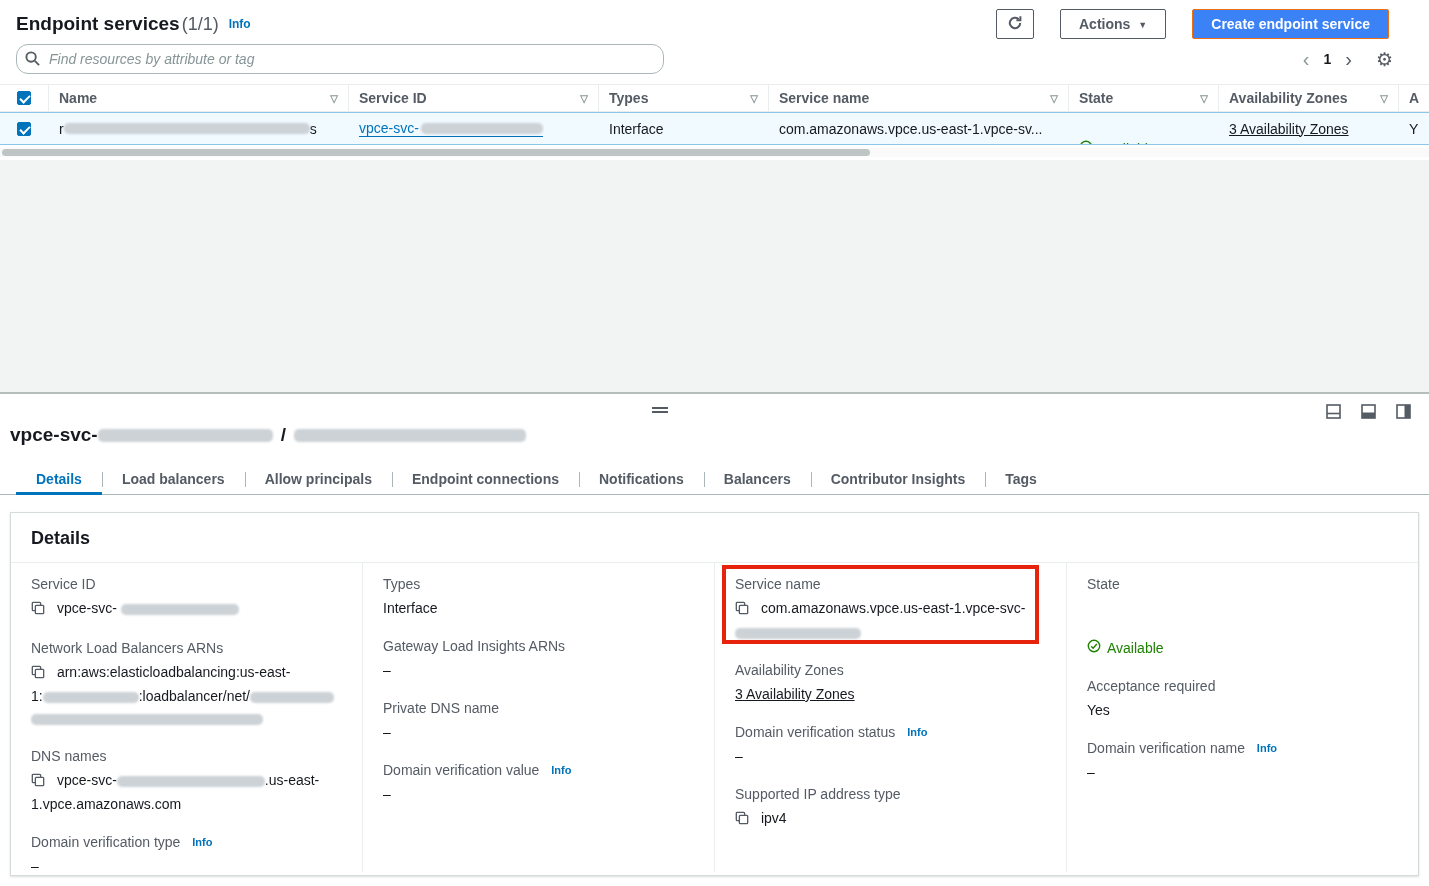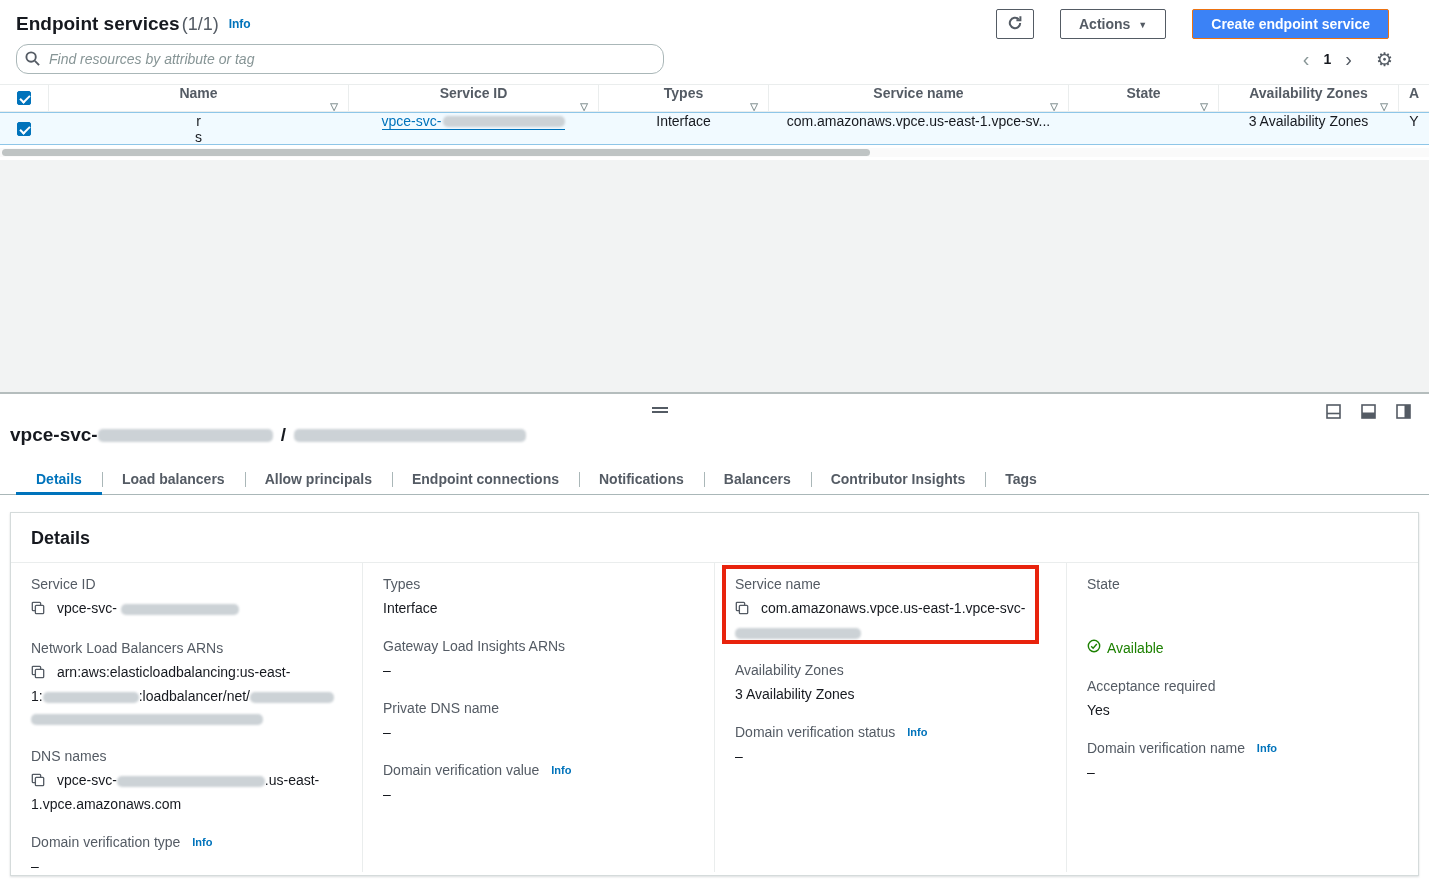--- a/index.html
+++ b/index.html
@@ -32,35 +32,35 @@
   .pg-chevron.enabled { color:#545b64; }
   .pg-num { font-weight:700; color:#16191f; }
   .gear { font-size:19px; color:#545b64; cursor:pointer; margin-left:10px; }
 
   
   .table { position:absolute; left:0; right:0; top:84px; }
   .tr { display:flex; align-items:center; }
   .thead { height:28px; border-top:1px solid #eaeded; border-bottom:1px solid #eaeded; }
   .th, .td { padding:0 10px; display:flex; align-items:center; height:100%; overflow:hidden; white-space:nowrap; }
   .th { color:#545b64; font-weight:700; }
-  .th + .th, .td + .td { border-left:1px solid transparent;flex-direction:column; }
+  .th + .th, .td + .td { border-left:1px solid transparent; }
   .thead .th:not(.c-sel) { border-left:1px solid #eaeded; }
   .c-sel { width:48px; justify-content:center; }
   .c-name { width:300px; } .c-sid { width:250px; } .c-types { width:170px; }
   .c-sname { width:300px; } .c-state { width:150px; } .c-az { width:180px; } .c-acc { flex:1; }
   .filter-caret { margin-left:auto; color:#879596; font-size:10px; cursor:pointer; }
   .trow { height:33px; background:#f1faff; border-top:1px solid #8ec6e8; border-bottom:1px solid #8ec6e8; }
   .checkbox { width:14px; height:14px; background:#0073bb; border:1px solid #0073bb; border-radius:2px;
               position:relative; cursor:pointer; flex:none; }
   .checkbox::after { content:""; position:absolute; left:4px; top:1px; width:4px; height:8px;
               border:solid #fff; border-width:0 2px 2px 0; transform:rotate(45deg); }
   .redacted { display:inline-block; height:11px; border-radius:5px; background:#ccd2d6;
               filter:blur(1.2px); vertical-align:middle; }
   .svc-link { color:#0073bb; border-bottom:1px solid #0073bb; display:inline-flex; align-items:center; gap:2px; cursor:pointer; }
-  .az-link { color:#16191f; cursor:pointer; }
+  .az-link { color:#16191f; text-decoration:underline; cursor:pointer; }
   .state-ok { color:#1d8102; display:inline-flex; align-items:center; gap:6px;margin-top:40px; }
 
   .hscroll { position:absolute; left:0; right:0; top:148px; height:9px; background:#fafafa; }
   .hscroll .thumb { position:absolute; left:2px; top:1px; width:868px; height:7px; background:#bfc4c4; border-radius:4px; cursor:pointer; }
 
   .gray-filler { position:absolute; left:0; right:0; top:160px; height:232px; background:#f2f3f3; }
 
   
   .split-divider { position:absolute; left:0; right:0; top:392px; height:2px; background:#b5bdbd; }
   .split-handle { position:absolute; left:650px; top:407px; width:20px; height:8px; cursor:row-resize; }
@@ -359,20 +359,30 @@
             <span class="az-link">3 Availability Zones</span>
           </div>
         </div>
         <div class="field">
           <div class="label">
             <span>Domain verification status</span>
             <span class="info-suffix">Info</span>
           </div>
           <div class="value">–</div>
         </div>
+        <div class="field">
+          <div class="label">Supported IP address type</div>
+          <div class="value">
+            <span class="copy-icon"><svg width="14" height="14" viewBox="0 0 16 16" fill="none" stroke="#545b64" stroke-width="1.5">
+                  <rect x="5" y="5" width="9.5" height="9.5" rx="1"></rect>
+                  <path d="M11 5V2.5A1 1 0 0 0 10 1.5H2.5a1 1 0 0 0-1 1V10a1 1 0 0 0 1 1H5"></path>
+                </svg></span>
+            <span>ipv4</span>
+          </div>
+        </div>
       </div>
 
       <div class="dcol">
         <div class="field">
           <div class="label">State</div>
           <div class="value">
             <span class="state-ok">
               <span>
                 <svg width="14" height="14" viewBox="0 0 16 16">
                     <circle cx="8" cy="8" r="6.5" fill="none" stroke="#1d8102" stroke-width="1.6"></circle>

